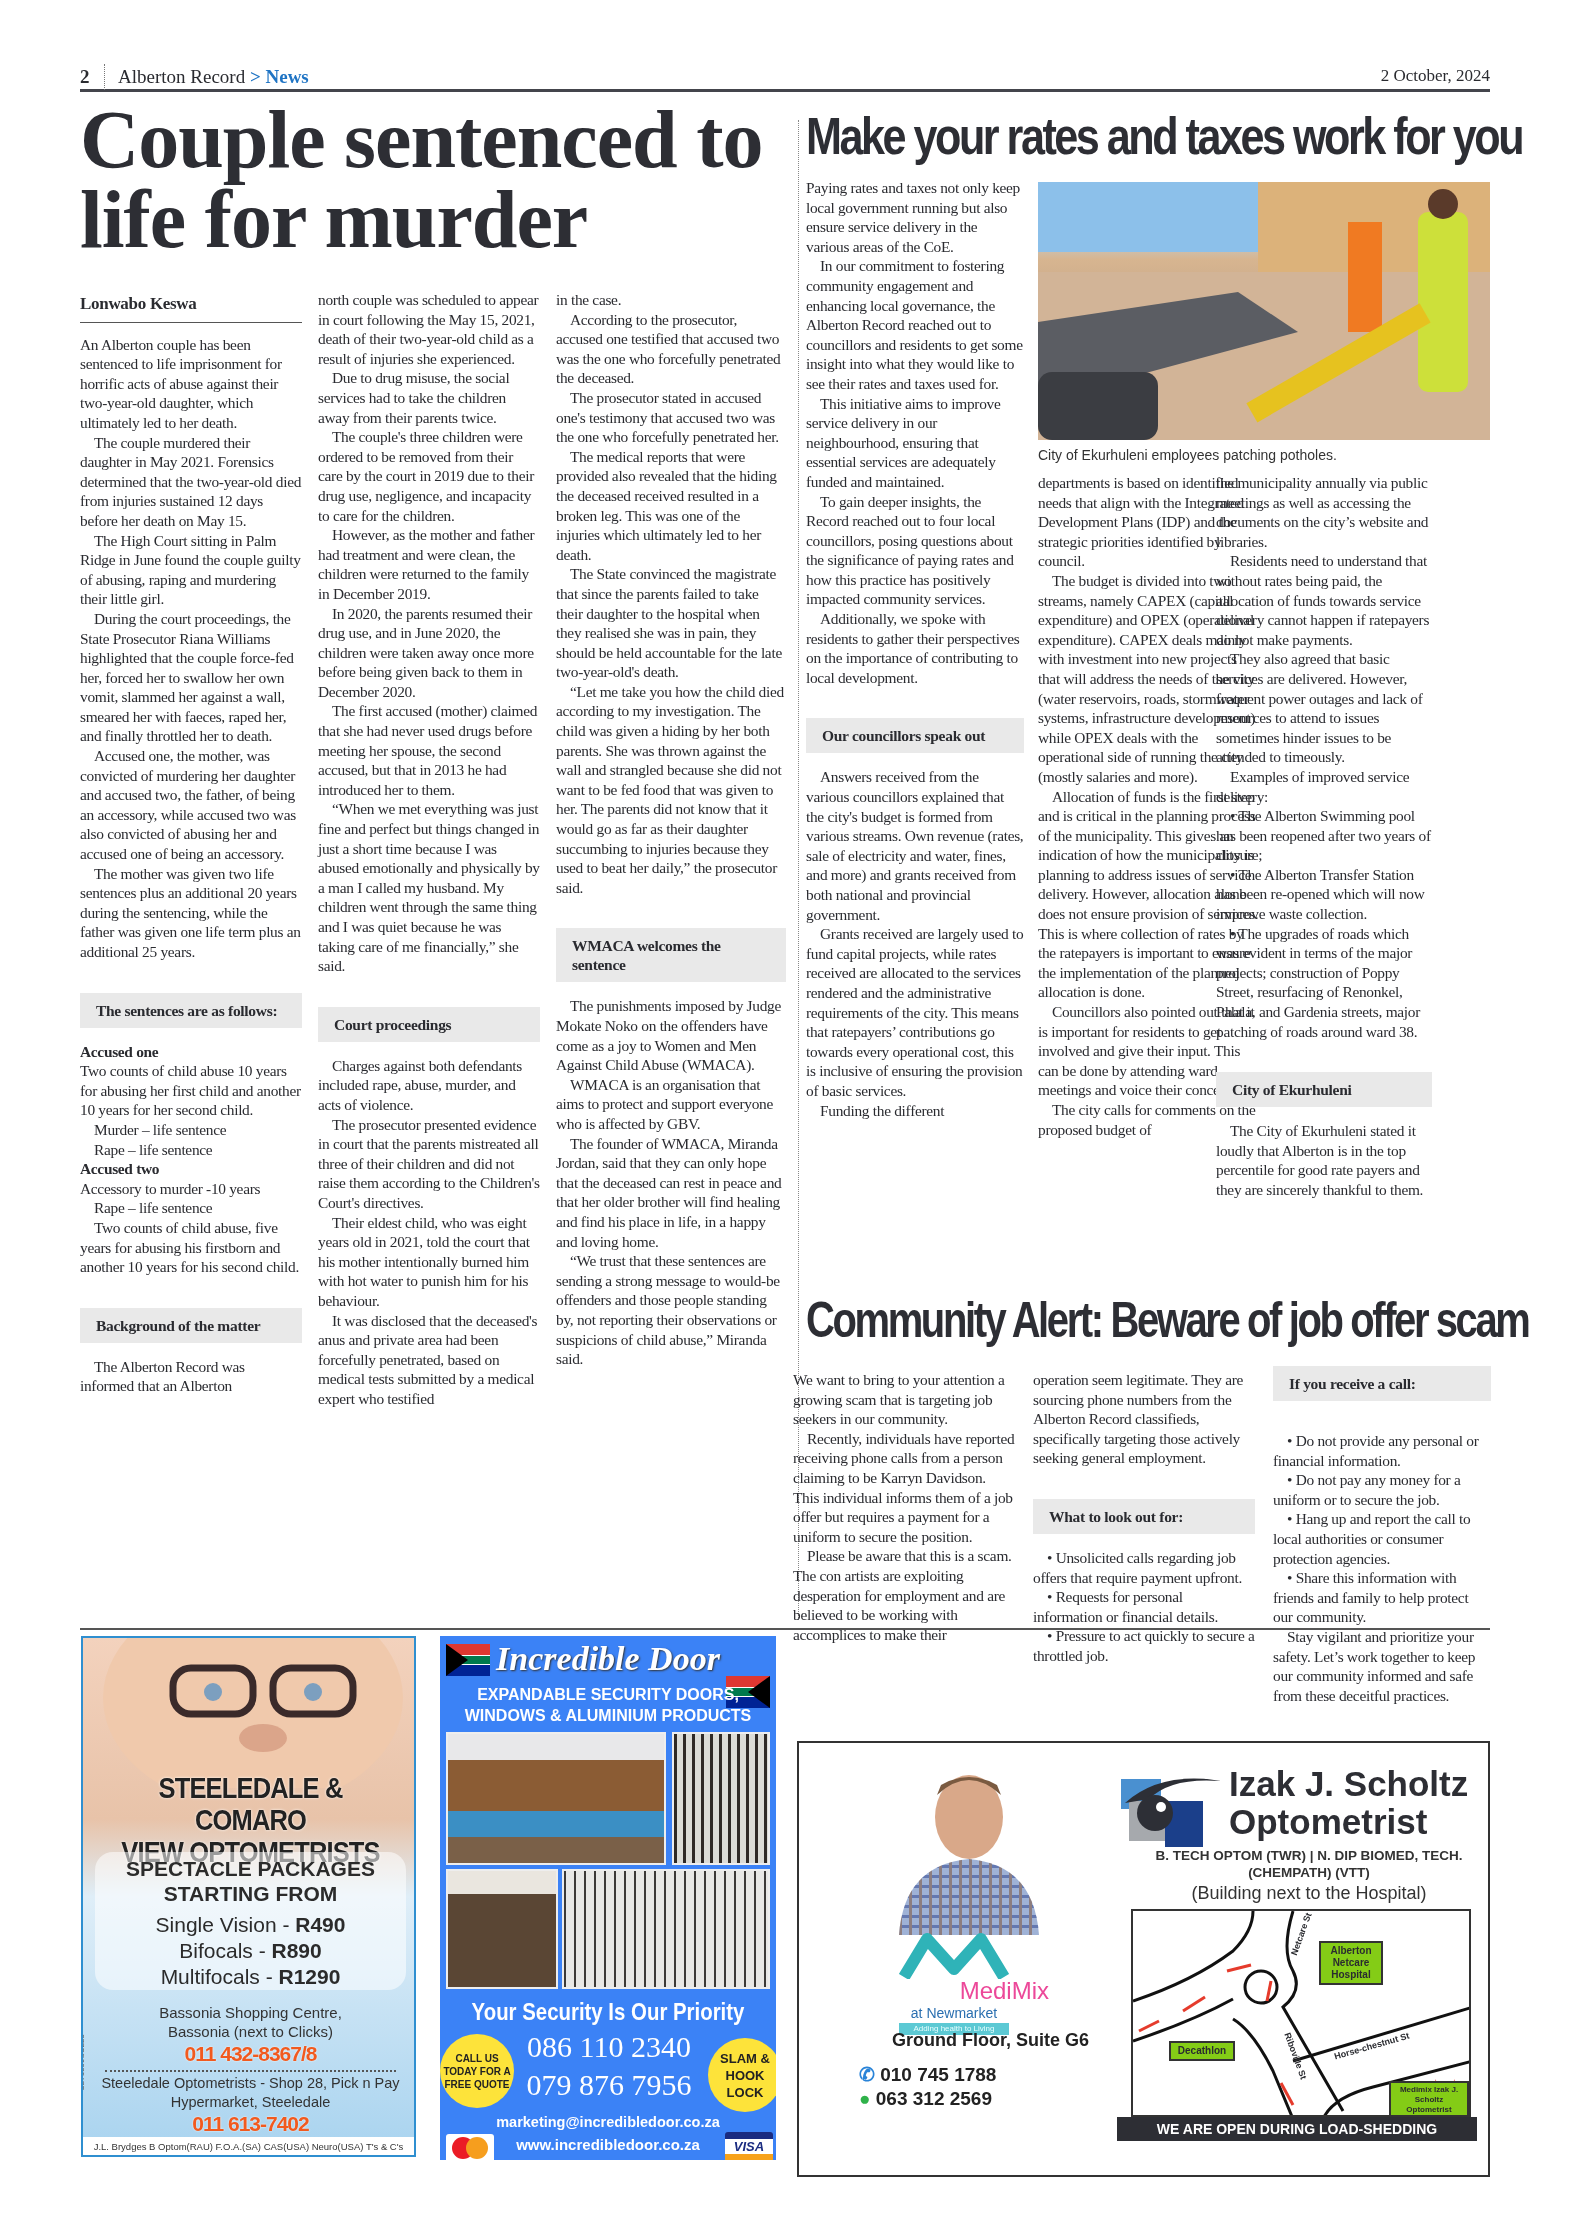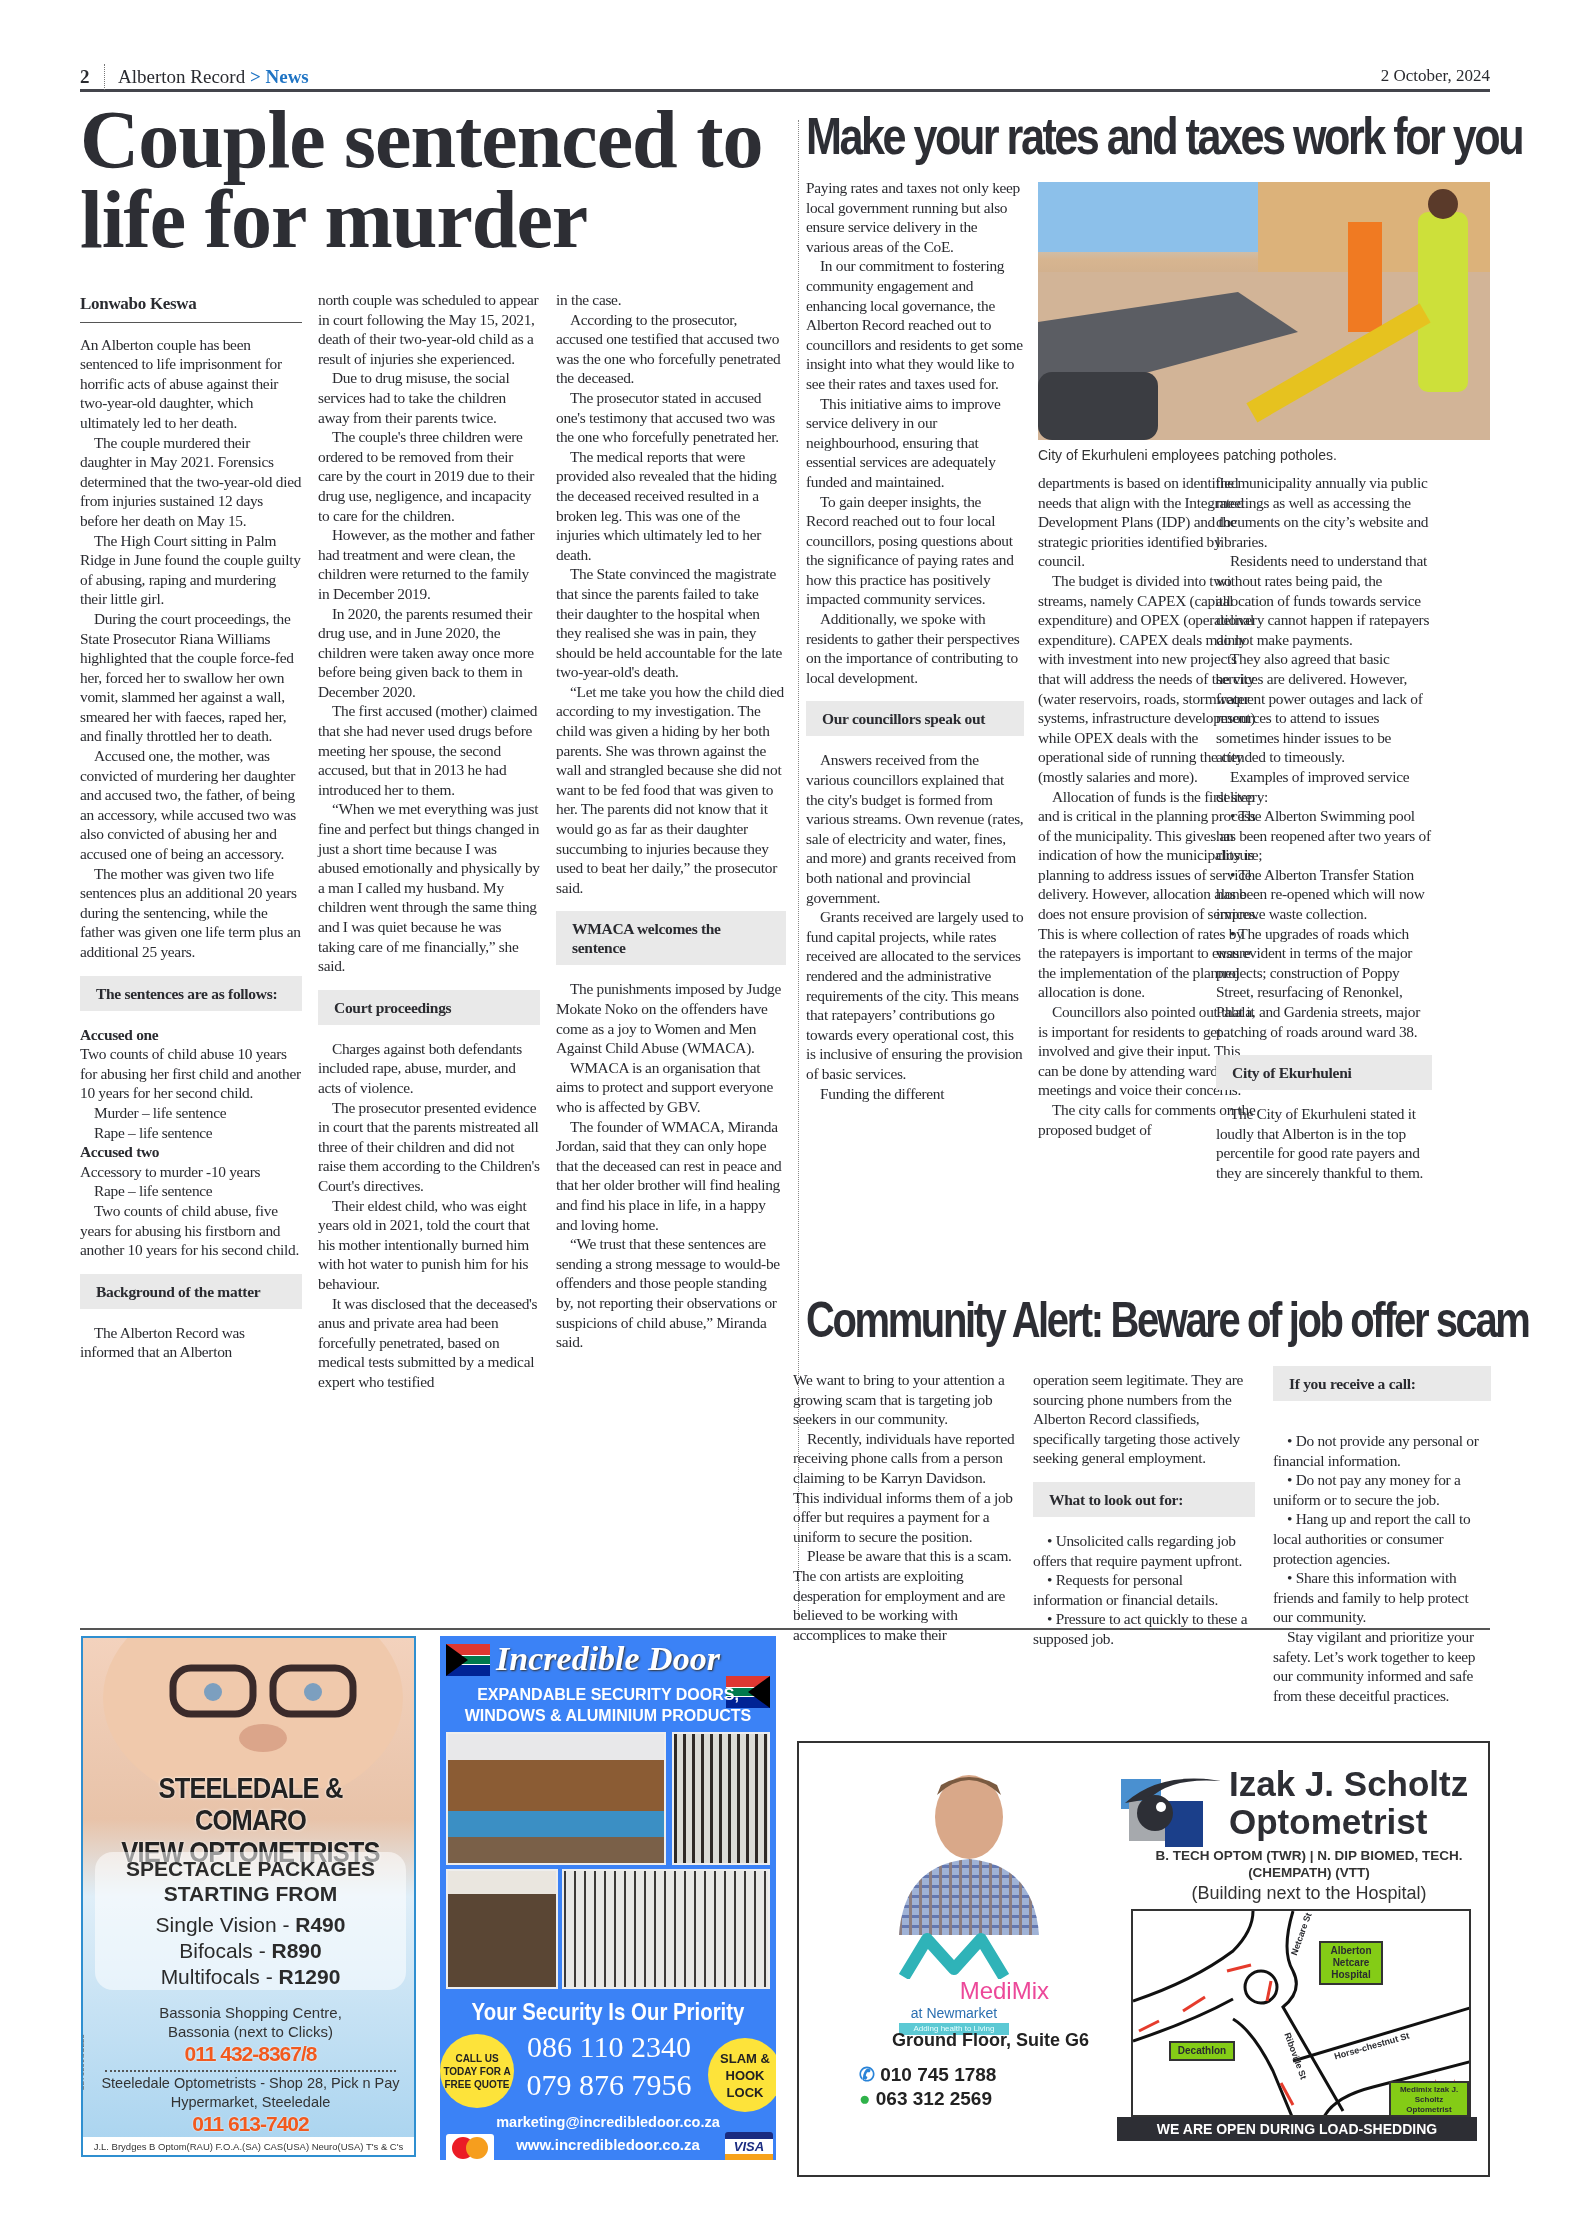--- a/index.html
+++ b/index.html
@@ -13,21 +13,21 @@
 .pub .sec{color:#1f74c4;font-weight:bold}
 .date{right:0;top:4px;font-size:17px}
 .colsep{left:798px;top:120px;height:1500px;border-left:1px dotted #888}
 .h1{left:80px;top:100px;width:700px;font-size:82px;font-weight:bold;line-height:80px;letter-spacing:-1px;color:#2d2e34}
 .h2{left:806px;top:106px;font-family:"Liberation Sans Narrow","Liberation Sans",sans-serif;font-size:52px;line-height:60px;letter-spacing:-3px;transform:scaleX(.83);transform-origin:left;white-space:nowrap;color:#2d2e34}
 .h3{left:806px;top:1290px;font-family:"Liberation Sans","DejaVu Sans",sans-serif;font-size:50px;line-height:60px;letter-spacing:-3px;transform:scaleX(.8);transform-origin:left;white-space:nowrap;color:#2d2e34}
 .col{font-size:15.4px;line-height:19.6px;text-align:left;letter-spacing:-.3px}
 .col p{text-indent:14px}
 .col p.ni{text-indent:0}
 .byline{font-weight:bold;font-size:17px;padding-bottom:8px;border-bottom:1px solid #555;margin-bottom:12px;margin-top:4px}
-.subhead{background:#e9e9e9;font-weight:bold;font-size:15.5px;padding:8px 16px;margin:14px 0 14px;line-height:19px}
+.subhead{background:#e9e9e9;font-weight:bold;font-size:15.5px;padding:8px 16px;margin:31px 0 14px;line-height:19px}
 .b{font-weight:bold}
 .photo{left:1038px;top:182px;width:452px;height:258px;overflow:hidden;background:linear-gradient(180deg,#7fb8e8 0%,#b9d6ee 18%,#d7b590 30%,#c9a98a 45%,#6a6b70 60%,#4e4f55 80%,#c59b78 100%)}
 .caption{left:1038px;top:447px;font-family:"Liberation Sans",sans-serif;font-size:14px;color:#333}
 .adline{left:80px;top:1628px;width:1410px;border-top:2px solid #555}
 .ad1{left:81px;top:1636px;width:335px;height:521px;border:2px solid #2f8fd0;background:linear-gradient(180deg,#f3d2bd 0%,#e8c3a9 35%,#dfeef8 50%,#a8d3ef 100%);overflow:hidden;font-family:"Liberation Sans",sans-serif;text-align:center}
 .ad2{left:440px;top:1636px;width:336px;height:524px;background:#3b82f6;overflow:hidden;font-family:"Liberation Sans",sans-serif;text-align:center;color:#fff}
 .ad3{left:797px;top:1741px;width:693px;height:436px;border:2px solid #333;background:#fff;font-family:"Liberation Sans",sans-serif}
 .flag{width:44px;height:32px;background:linear-gradient(180deg,#de3831 0 33%,#fff 33% 38%,#007a4d 38% 62%,#fff 62% 67%,#002395 67%);position:relative}
 .flag:before{content:"";position:absolute;left:0;top:0;border-left:22px solid #000;border-top:16px solid transparent;border-bottom:16px solid transparent}
 .yellowdisc{border-radius:50%;background:#fde33a;color:#222;font-weight:bold;display:flex;align-items:center;justify-content:center;text-align:center}
@@ -152,21 +152,21 @@
 <div class="abs col" style="left:793px;top:1370px;width:222px">
   <p class="ni">We want to bring to your attention a growing scam that is targeting job seekers in our community.</p>
   <p>Recently, individuals have reported receiving phone calls from a person claiming to be Karryn Davidson. This individual informs them of a job offer but requires a payment for a uniform to secure the position.</p>
   <p>Please be aware that this is a scam. The con artists are exploiting desperation for employment and are believed to be working with accomplices to make their</p>
 </div>
 <div class="abs col" style="left:1033px;top:1370px;width:222px">
   <p class="ni">operation seem legitimate. They are sourcing phone numbers from the Alberton Record classifieds, specifically targeting those actively seeking general employment.</p>
   <div class="subhead">What to look out for:</div>
   <p>• Unsolicited calls regarding job offers that require payment upfront.</p>
   <p>• Requests for personal information or financial details.</p>
-  <p>• Pressure to act quickly to these a supposed job.</p>
+  <p>• Pressure to act quickly to secure a throttled job.</p>
 </div>
 <div class="abs col" style="left:1273px;top:1366px;width:218px">
   <div class="subhead" style="margin-top:0;margin-bottom:30px;">If you receive a call:</div>
   <p>• Do not provide any personal or financial information.</p>
   <p>• Do not pay any money for a uniform or to secure the job.</p>
   <p>• Hang up and report the call to local authorities or consumer protection agencies.</p>
   <p>• Share this information with friends and family to help protect our community.</p>
   <p>Stay vigilant and prioritize your safety. Let’s work together to keep our community informed and safe from these deceitful practices.</p>
 </div>
 

